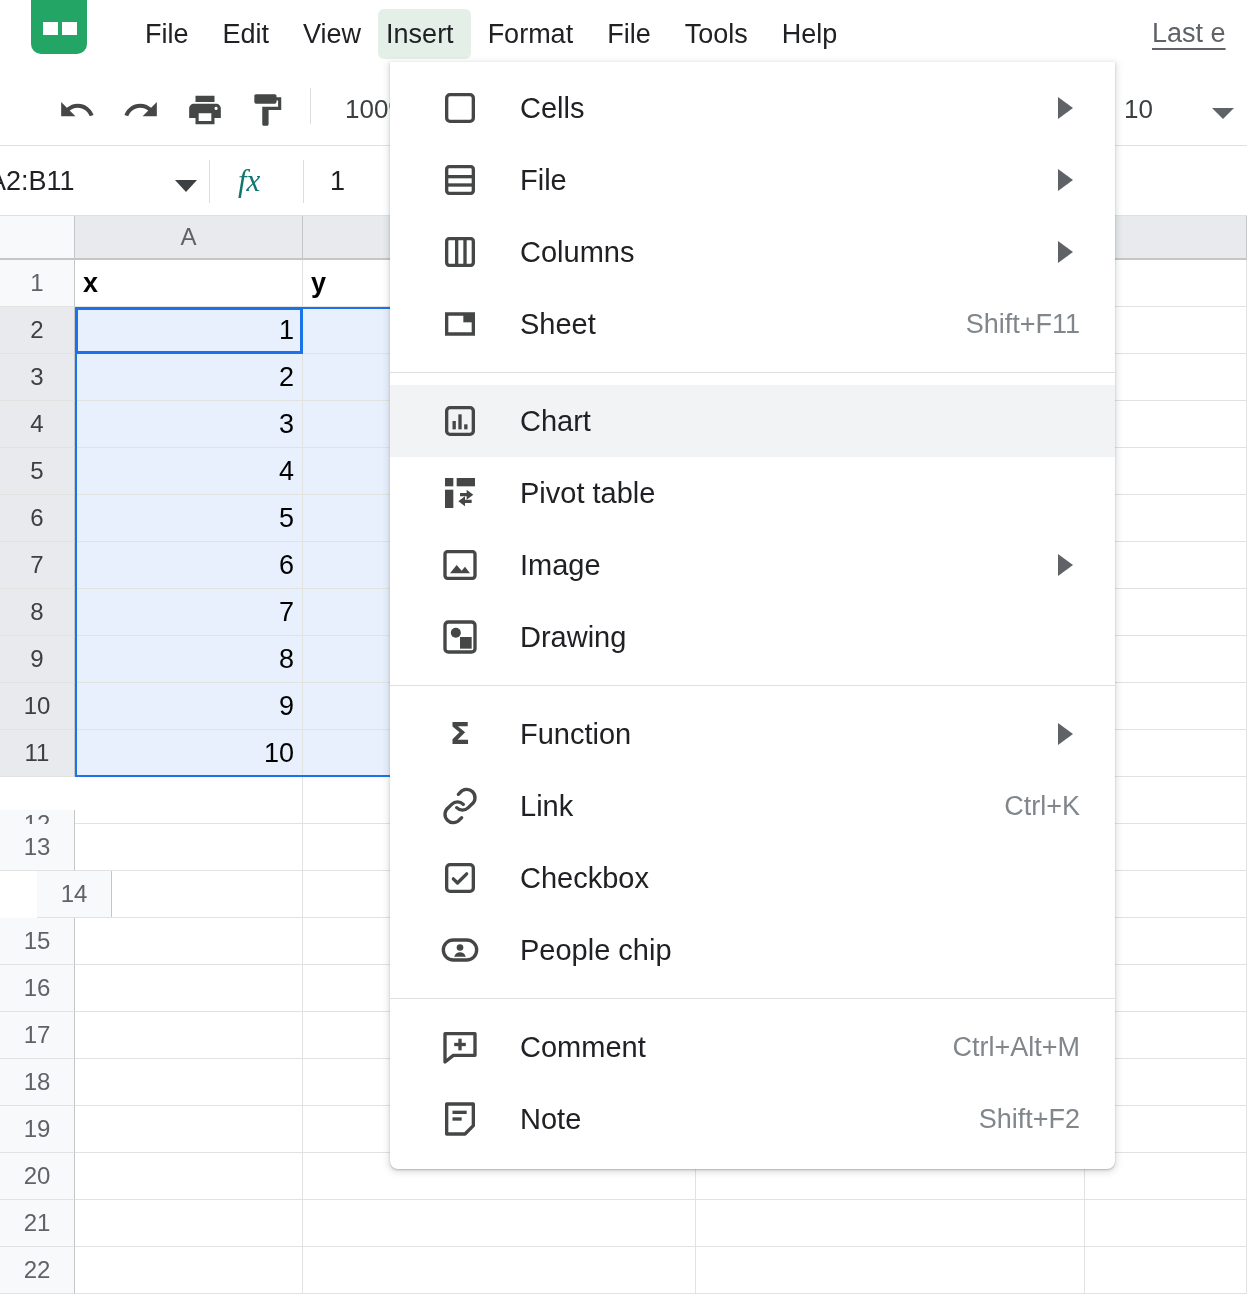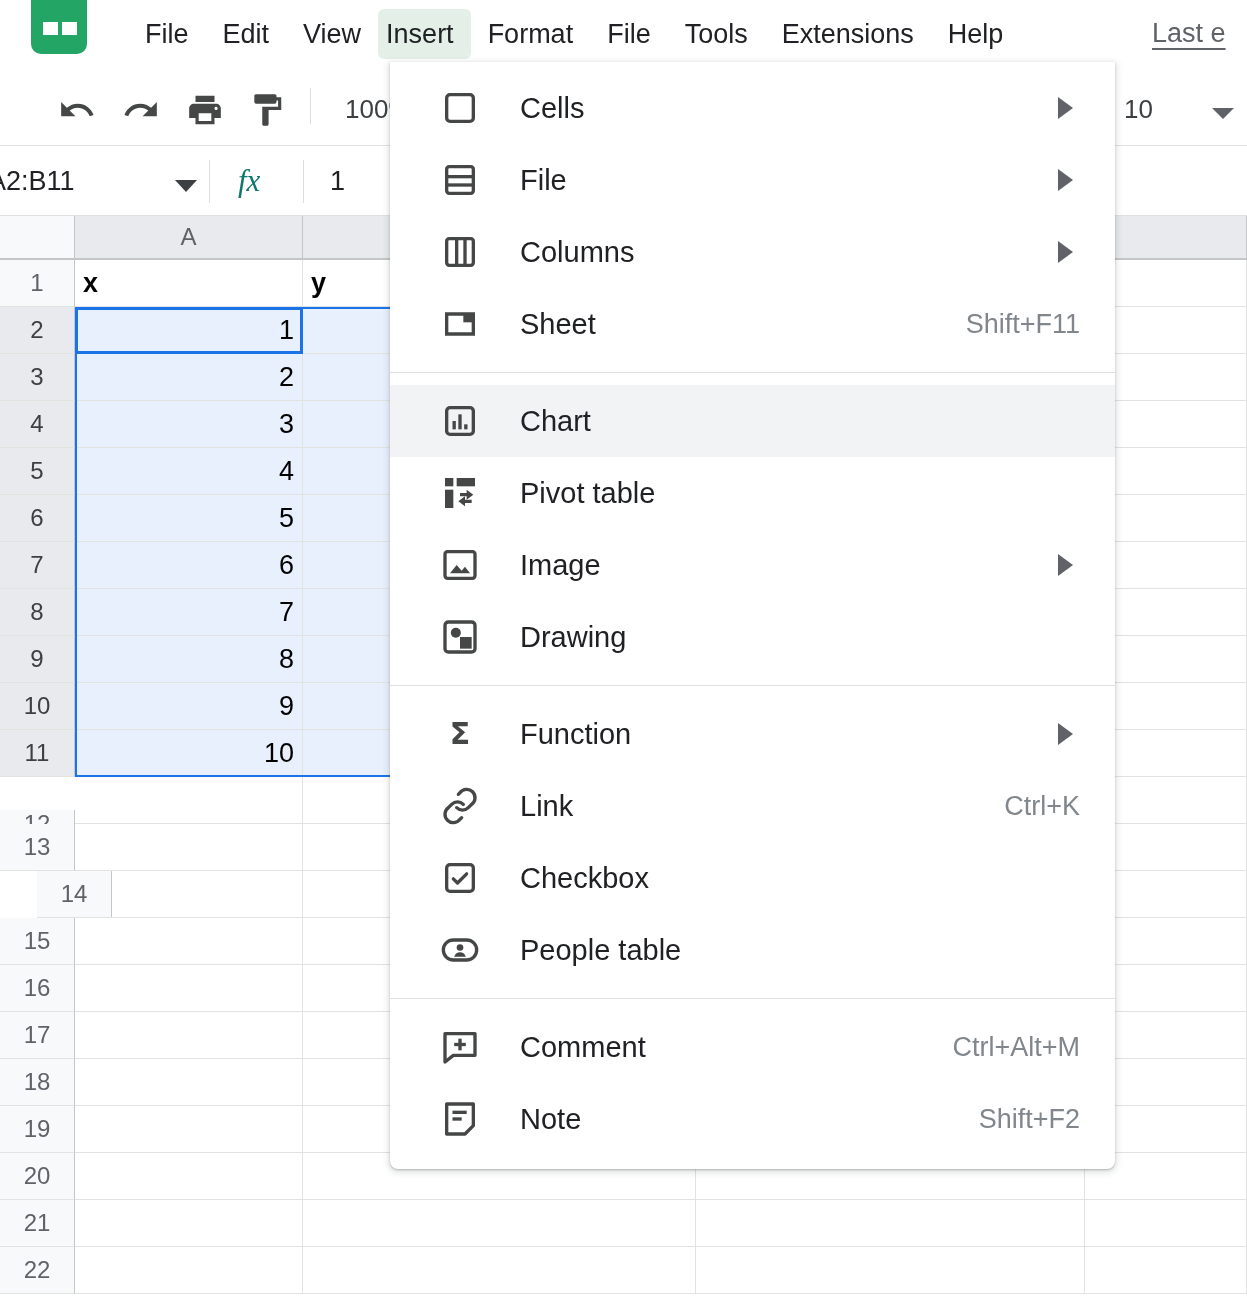--- a/index.html
+++ b/index.html
@@ -143,21 +143,20 @@
         <div class="pg2"></div>
     </div>
     <div class="menu-items" id="menu-items">
         <div class="menu-item">File</div>
         <div class="menu-item">Edit</div>
         <div class="menu-item">View</div>
         <div class="menu-item active">Insert</div>
         <div class="menu-item">Format</div>
         <div class="menu-item">File</div>
         <div class="menu-item">Tools</div>
-        <div class="menu-item">Extensions</div>
         <div class="menu-item">Help</div>
       </div>
     <div class="lastedit">Last e</div>
   </div>
 
   <div class="toolbar">
     <span class="tb-icon" style="left:58px">
       <svg width="38" height="38" viewBox="0 0 24 24" fill="currentColor">
           <path d="M12.5 8c-2.65 0-5.05.99-6.9 2.6L2 7v9h9l-3.62-3.62c1.39-1.16 3.16-1.88 5.12-1.88 3.54 0 6.55 2.31 7.6 5.5l2.37-.78C21.08 11.03 17.15 8 12.5 8z"></path>
         </svg>
@@ -434,21 +433,21 @@
         <span class="mlabel">Checkbox</span>
       </div>
       <div class="mrow">
         <span class="micon">
           <svg width="40" height="40" viewBox="0 0 24 24">
             <rect x="2" y="6" width="20" height="12" rx="6" fill="none" stroke="currentColor" stroke-width="2"></rect>
             <circle cx="12" cy="10.5" r="2" fill="currentColor"></circle>
             <path d="M8.5 16c.6-1.8 2-2.6 3.5-2.6s2.9.8 3.5 2.6z" fill="currentColor"></path>
           </svg>
         </span>
-        <span class="mlabel">People table</span>
+        <span class="mlabel">People chip</span>
       </div>
       <div class="mdiv"></div>
       <div class="mrow">
         <span class="micon">
           <svg width="40" height="40" viewBox="0 0 24 24">
             <path d="M3 4h18v13H8l-5 4z" fill="none" stroke="currentColor" stroke-width="2" stroke-linejoin="round"></path>
             <line x1="12" y1="7" x2="12" y2="14" stroke="currentColor" stroke-width="2"></line>
             <line x1="8.5" y1="10.5" x2="15.5" y2="10.5" stroke="currentColor" stroke-width="2"></line>
           </svg>
         </span>

